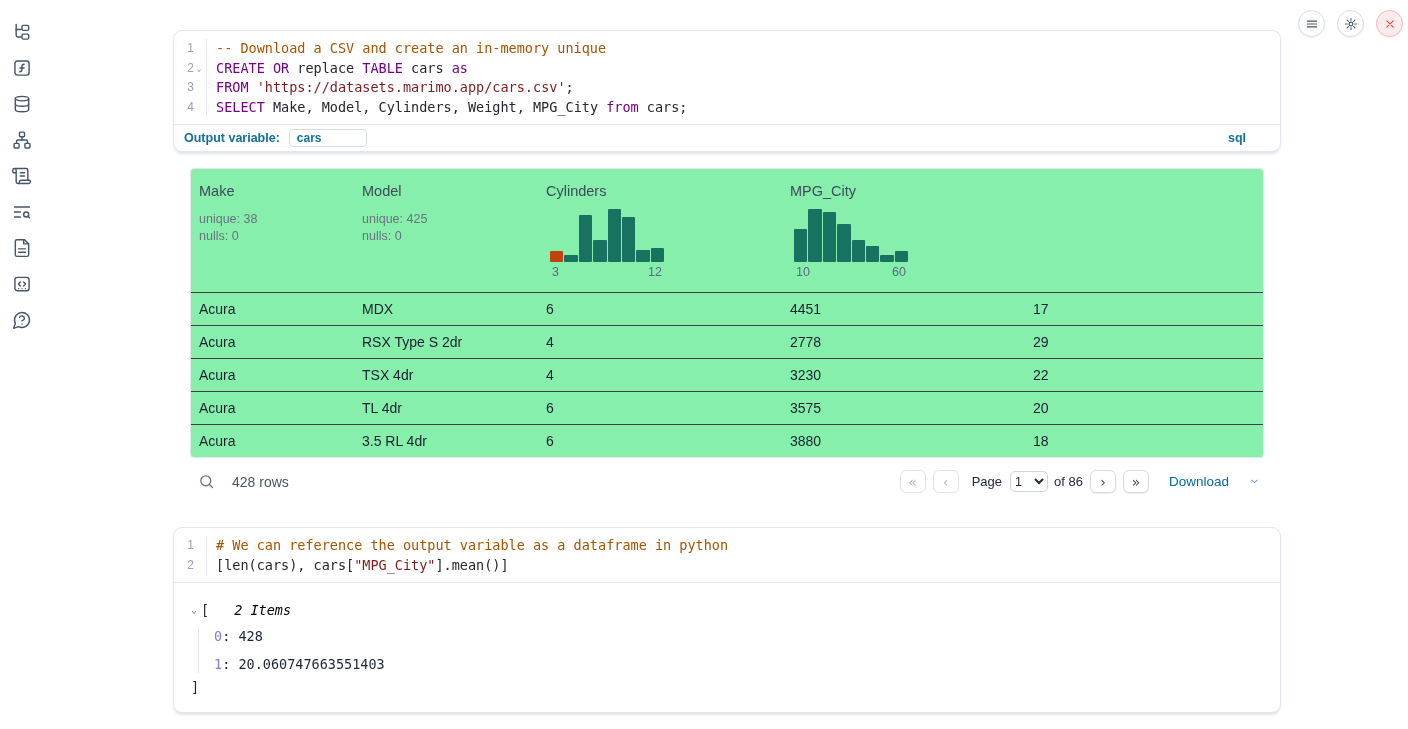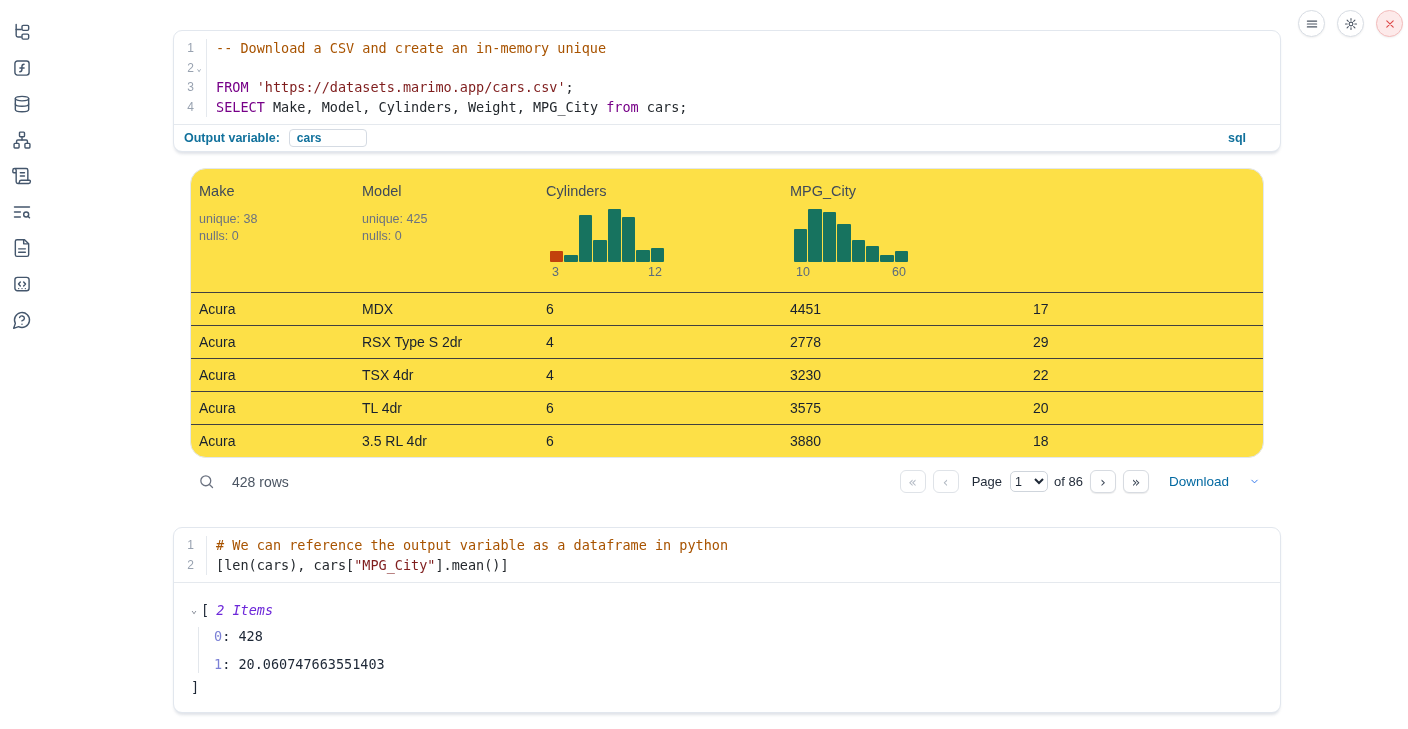--- a/index.html
+++ b/index.html
@@ -47,21 +47,21 @@
   .cell-footer { border-top:1px solid #e5e9ee; display:flex; align-items:center;
     height:27px; padding:0 10px; }
   .ov-label { font-size:12.5px; font-weight:bold; color:#11719c; }
   .ov-input { margin-left:9px; width:78px; height:18px; border:1px solid #d5dbe3;
     border-radius:4px; font-size:12px; font-weight:bold; color:#11719c;
     padding:0 7px; outline:none; font-family:"Liberation Sans",sans-serif; }
   .lang-badge { margin-left:auto; margin-right:24px; font-size:12.5px;
     font-weight:bold; color:#11719c; }
   
   .table-wrap { margin:16px 0 0 17px; width:1074px; }
-  .data-table { border:1px solid #e2e7ee; border-radius:16px; overflow:hidden; background:#fde047; }
+  .data-table { border:1px solid #e2e7ee; border-radius:4px; overflow:hidden; background:#86efac; }
   .thead, .tr { display:grid; grid-template-columns:163px 184px 244px 243px 1fr; }
   .thead { height:123px; }
   .th { padding:13px 8px 0; }
   .th-label { font-size:14.5px; color:#3f4a5a; cursor:pointer; display:inline-block; }
   .th-stats { margin-top:11px; font-size:12.5px; color:#6b7280; line-height:16.5px; }
   .hist { margin-top:9px; width:114px; margin-left:4px; }
   .hist-bars { display:flex; align-items:flex-end; height:53px; gap:1px; }
   .hist-bar { flex:1; border-radius:1px; }
   .hist-ticks { display:flex; justify-content:space-between; font-size:12.5px;
     color:#5b6b7d; margin-top:3px; padding:0 2px; }
@@ -84,21 +84,21 @@
   .pg-total { font-size:13px; color:#1f2937; margin-left:2px; }
   .download { display:flex; align-items:center; gap:20px; color:#0369a1;
     font-size:13.5px; margin-left:20px; margin-right:4px; cursor:pointer; }
   .download svg { width:11px; height:11px; stroke:#2570eb; stroke-width:2;
     fill:none; stroke-linecap:round; stroke-linejoin:round; }
   
   .out-area { border-top:1px solid #e5e9ee; padding:18px 0 16px 17px;
     font-family:"DejaVu Sans Mono", monospace; font-size:13.5px; color:#1d2736; }
   .out-head { display:flex; align-items:center; line-height:18px; }
   .out-chevron { font-size:10px; color:#6b7280; margin-right:4px; cursor:pointer; }
-  .out-items { color:#6d28d9; font-style:italic; margin-left:7px; }
+  .out-items { color:#000000; font-style:italic; margin-left:25px; }
   .out-entries { margin-left:7px; border-left:1px solid #e3e7ec; padding-left:15px;
     margin-top:8px; display:flex; flex-direction:column; gap:10px; line-height:18px; }
   .out-key { color:#7b80d6; }
   .out-close { margin-top:5px; line-height:18px; }
 </style>
 </head>
 <body>
 
 <div class="sidebar">
   <span class="side-btn">
@@ -202,20 +202,21 @@
             <span class="num">1</span>
             <span class="foldspot"></span>
           </span>
           <span class="code-text"><span class="tok-com">-- Download a CSV and create an in-memory unique</span></span>
         </div>
         <div class="code-line">
           <span class="gutter">
             <span class="num">2</span>
             <span class="foldspot">⌄</span>
           </span>
+          <span class="code-text"><span class="tok-kw">CREATE OR</span><span class="tok-pl"> replace </span><span class="tok-kw">TABLE</span><span class="tok-pl"> cars </span><span class="tok-kw">as</span></span>
         </div>
         <div class="code-line">
           <span class="gutter">
             <span class="num">3</span>
             <span class="foldspot"></span>
           </span>
           <span class="code-text"><span class="tok-kw">FROM</span><span class="tok-pl"> </span><span class="tok-str">'https://datasets.marimo.app/cars.csv'</span><span class="tok-pl">;</span></span>
         </div>
         <div class="code-line">
           <span class="gutter">

